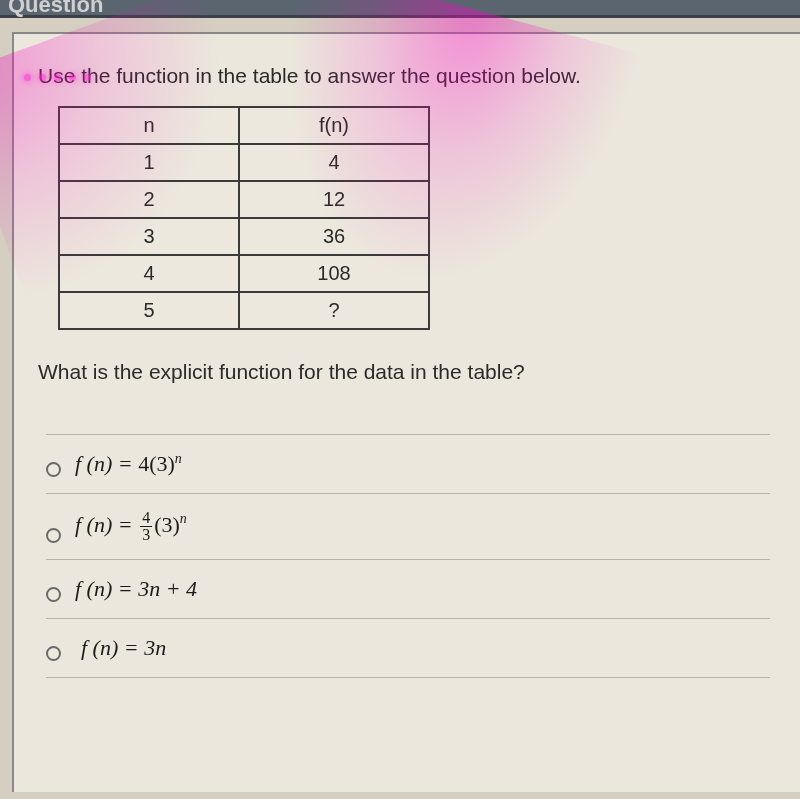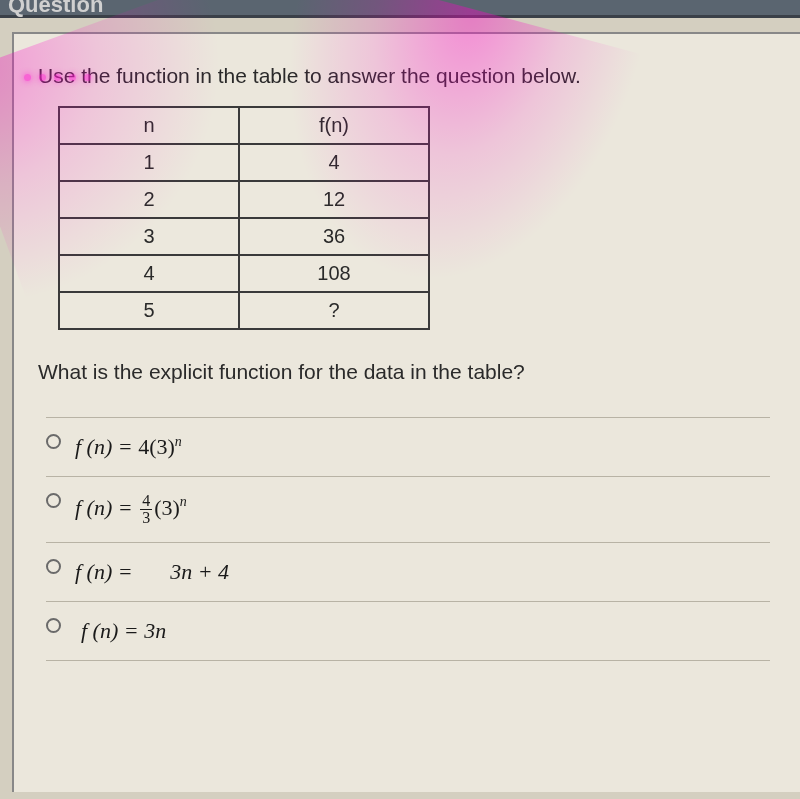--- a/index.html
+++ b/index.html
@@ -60,31 +60,31 @@
       font-size: 20px;
       color: #2a2a2a;
       background: #ece8dd;
       font-weight: normal;
     }
     .data-table .col-n { width: 180px; }
     .data-table .col-fn { width: 190px; }
     .question-text {
       font-size: 21px;
       color: #2a2a2a;
-      margin-bottom: 33px;
+      margin-bottom: 50px;
       font-family: 'Verdana', sans-serif;
     }
     .options {
       padding-left: 8px;
     }
     .option-row {
       border-top: 1px solid #b8b3a5;
       padding: 16px 0;
       display: flex;
-      align-items: flex-start;
+      align-items: flex-end;
       gap: 14px;
     }
     .option-row:last-child {
       border-bottom: 1px solid #b8b3a5;
       gap: 20px;
     }
     .radio {
       width: 15px;
       height: 15px;
       border: 2px solid #6a6a6a;
@@ -210,21 +210,21 @@
       <div class="option-row">
         <span class="radio"></span>
         <span class="formula">
           <span class="fn">f (n) = </span><span class="frac"><span class="num">4</span><span class="den">3</span></span><span>(3)</span><sup>n</sup>
         </span>
       </div>
 
       <div class="option-row">
         <span class="radio"></span>
         <span class="formula">
-          <span class="fn">f (n) = </span><span style="font-style:italic;margin-left:32px;">3n + 4</span>
+          <span class="fn">f (n) = </span><span style="font-style:italic;">3n + 4</span>
         </span>
       </div>
 
       <div class="option-row">
         <span class="radio"></span>
         <span class="formula">
           <span class="fn">f (n) = </span><span style="font-style:italic;">3n</span>
         </span>
       </div>
 

